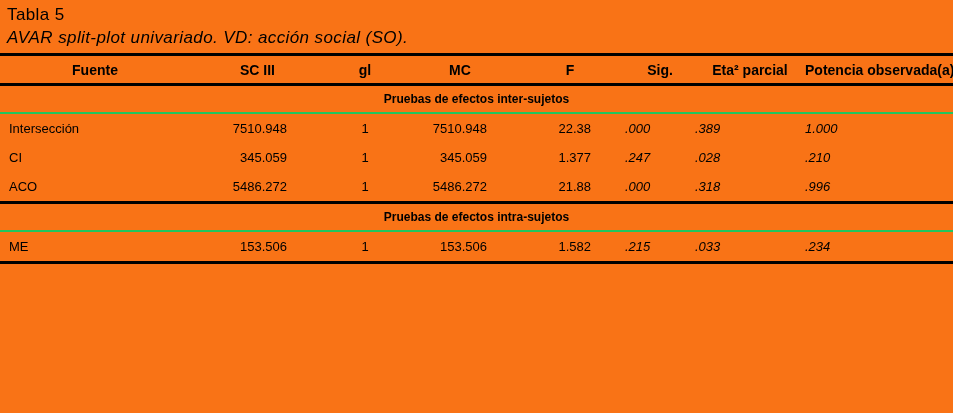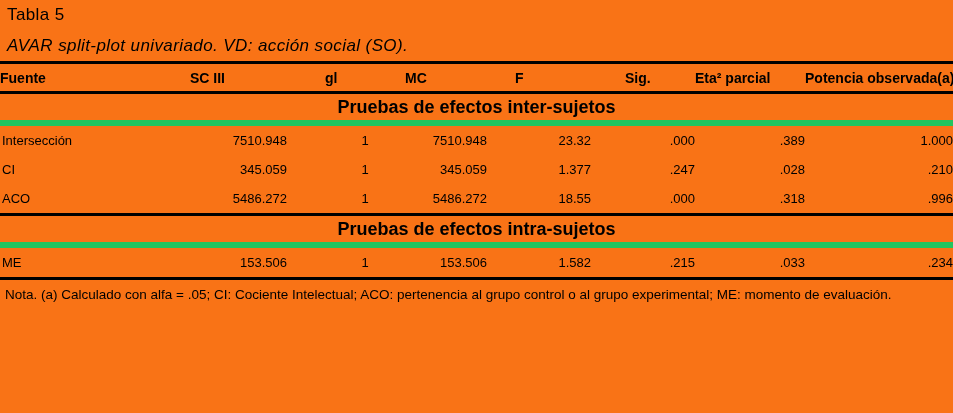--- a/index.html
+++ b/index.html
@@ -17,66 +17,66 @@
   .caption { padding-left: 7px; }
   .table-number {
     font-size: 17px;
     line-height: 20px;
     letter-spacing: 0.4px;
   }
   .table-title {
     font-size: 17px;
     font-style: italic;
     line-height: 21px;
-    margin-top: 10px;
+    margin-top: 2px;
     letter-spacing: 0.4px;
   }
   table.anova {
     width: 953px;
     border-collapse: collapse;
     table-layout: fixed;
     margin-top: 5px;
     border-top: 3px solid #000;
     border-bottom: 3px solid #000;
   }
   thead tr { border-bottom: 3px solid #000; }
   th {
     font-size: 14px;
     font-weight: bold;
-    text-align: left;
+    text-align: center;
     height: 27px;
     padding: 0;
     white-space: nowrap;
   }
   td {
     font-size: 13px;
     height: 29px;
     padding: 0;
     white-space: nowrap;
   }
   th.col-0 { width: 190px; }
   th.col-1 { width: 135px; }
   th.col-2 { width: 80px; }
   th.col-3 { width: 110px; }
   th.col-4 { width: 110px; }
   th.col-5 { width: 70px; }
   th.col-6 { width: 110px; }
   th.col-7 { width: 148px; }
-  td.col-0 { text-align: left;  padding-left: 2px; }
+  td.col-0 { text-align: left;  padding-left: 9px; }
   td.col-1 { text-align: right; padding-right: 38px; }
   td.col-2 { text-align: center; }
   td.col-3 { text-align: right; padding-right: 28px; }
   td.col-4 { text-align: right; padding-right: 34px; }
-  td.col-5, td.col-6, td.col-7 { text-align: right; }
+  td.col-5, td.col-6, td.col-7 { text-align: left; font-style: italic; }
   tr.section-header-row td {
     text-align: center;
     font-weight: bold;
-    font-size: 18px;
+    font-size: 12px;
     height: 26px;
-    border-bottom: 6px solid #22c55e;
+    border-bottom: 2px solid #22c55e;
   }
   tr.section-start { border-top: 3px solid #000; }
   .note {
     font-size: 13.5px;
     line-height: 17px;
     padding: 6px 4px 0 5px;
     white-space: nowrap;
   }
 </style>
 </head>
@@ -103,55 +103,54 @@
     </thead>
     <tbody id="table-body">
         <tr class="section-header-row">
           <td colspan="8">Pruebas de efectos inter-sujetos</td>
         </tr>
         <tr>
           <td class="col-0">Intersección</td>
           <td class="col-1">7510.948</td>
           <td class="col-2">1</td>
           <td class="col-3">7510.948</td>
-          <td class="col-4">23.32</td>
+          <td class="col-4">22.38</td>
           <td class="col-5">.000</td>
           <td class="col-6">.389</td>
           <td class="col-7">1.000</td>
         </tr>
         <tr>
           <td class="col-0">CI</td>
           <td class="col-1">345.059</td>
           <td class="col-2">1</td>
           <td class="col-3">345.059</td>
           <td class="col-4">1.377</td>
           <td class="col-5">.247</td>
           <td class="col-6">.028</td>
           <td class="col-7">.210</td>
         </tr>
         <tr>
           <td class="col-0">ACO</td>
           <td class="col-1">5486.272</td>
           <td class="col-2">1</td>
           <td class="col-3">5486.272</td>
-          <td class="col-4">18.55</td>
+          <td class="col-4">21.88</td>
           <td class="col-5">.000</td>
           <td class="col-6">.318</td>
           <td class="col-7">.996</td>
         </tr>
         <tr class="section-header-row section-start">
           <td colspan="8">Pruebas de efectos intra-sujetos</td>
         </tr>
         <tr>
           <td class="col-0">ME</td>
           <td class="col-1">153.506</td>
           <td class="col-2">1</td>
           <td class="col-3">153.506</td>
           <td class="col-4">1.582</td>
           <td class="col-5">.215</td>
           <td class="col-6">.033</td>
           <td class="col-7">.234</td>
         </tr>
       </tbody>
   </table>
 
-  <div class="note">Nota. (a) Calculado con alfa = .05; CI: Cociente Intelectual; ACO: pertenencia al grupo control o al grupo experimental; ME: momento de evaluación.</div>
 </div>
 
 </body></html>

